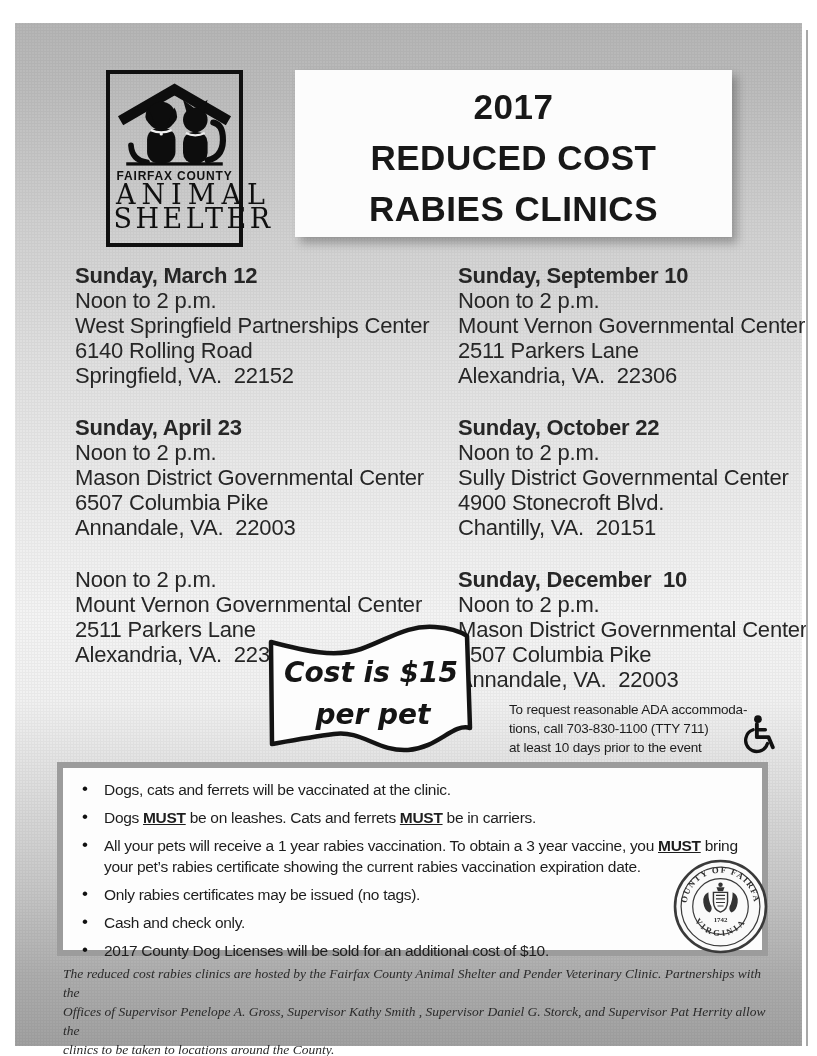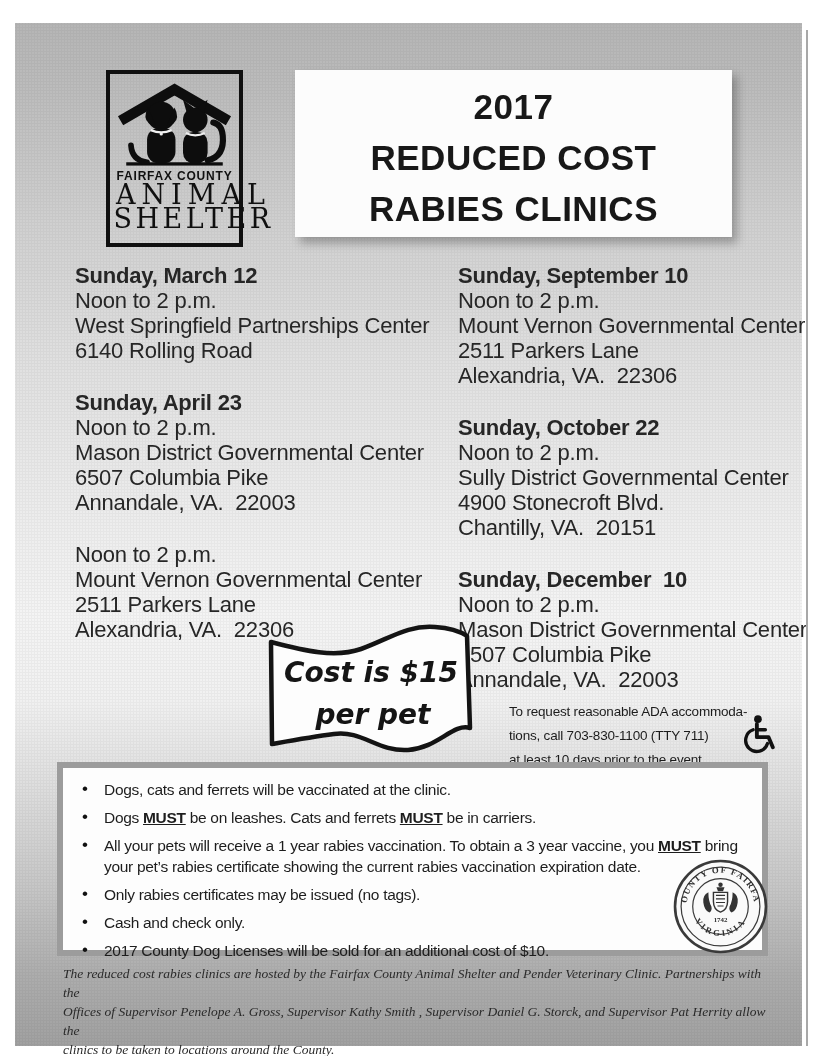--- a/index.html
+++ b/index.html
@@ -29,21 +29,21 @@
   .col-left{left:60px;width:378px;}
   .col-right{left:443px;width:352px;}
   .clinic{margin-bottom:27px;font-size:22px;line-height:25px;color:#262626;letter-spacing:-0.2px;}
   .clinic div{white-space:pre-wrap;}
   .clinic .date{font-weight:bold;}
   
   .banner{position:absolute;left:240px;top:595px;width:237px;height:150px;}
   .banner text{font-family:"DejaVu Sans","Liberation Sans",sans-serif;font-style:italic;
         font-weight:bold;font-size:28px;fill:#151515;}
   
-  .ada{position:absolute;left:494px;top:677px;width:262px;font-size:13.5px;line-height:24px;
+  .ada{position:absolute;left:494px;top:677px;width:262px;font-size:13.5px;line-height:19px;
         color:#1c1c1c;white-space:pre-line;letter-spacing:-0.2px;}
   .wheelchair{position:absolute;left:727px;top:691px;}
   
   .rules{position:absolute;left:42px;top:739px;width:699px;height:182px;background:#fdfdfd;
         border:6px solid #9c9c9c;}
   .rules ul{list-style:none;margin:0;padding:11px 12px 0 10px;}
   .rules li{position:relative;padding-left:31px;margin-bottom:7px;font-size:15.5px;
         line-height:21px;color:#1d1d1d;letter-spacing:-0.3px;}
   .rules li::before{content:"\2022";position:absolute;left:9px;top:-1px;font-size:17px;color:#111;}
   .must{font-weight:bold;text-decoration:underline;}
@@ -92,20 +92,21 @@
       <div>REDUCED COST</div>
       <div>RABIES CLINICS</div>
     </div>
 
     <div class="col col-left">
       <div class="clinic">
         <div class="date">Sunday, March 12</div>
         <div>Noon to 2 p.m.</div>
         <div>West Springfield Partnerships Center</div>
         <div>6140 Rolling Road</div>
+        <div>Springfield, VA.  22152</div>
       </div>
       <div class="clinic">
         <div class="date">Sunday, April 23</div>
         <div>Noon to 2 p.m.</div>
         <div>Mason District Governmental Center</div>
         <div>6507 Columbia Pike</div>
         <div>Annandale, VA.  22003</div>
       </div>
       <div class="clinic">
         <div>Noon to 2 p.m.</div>

